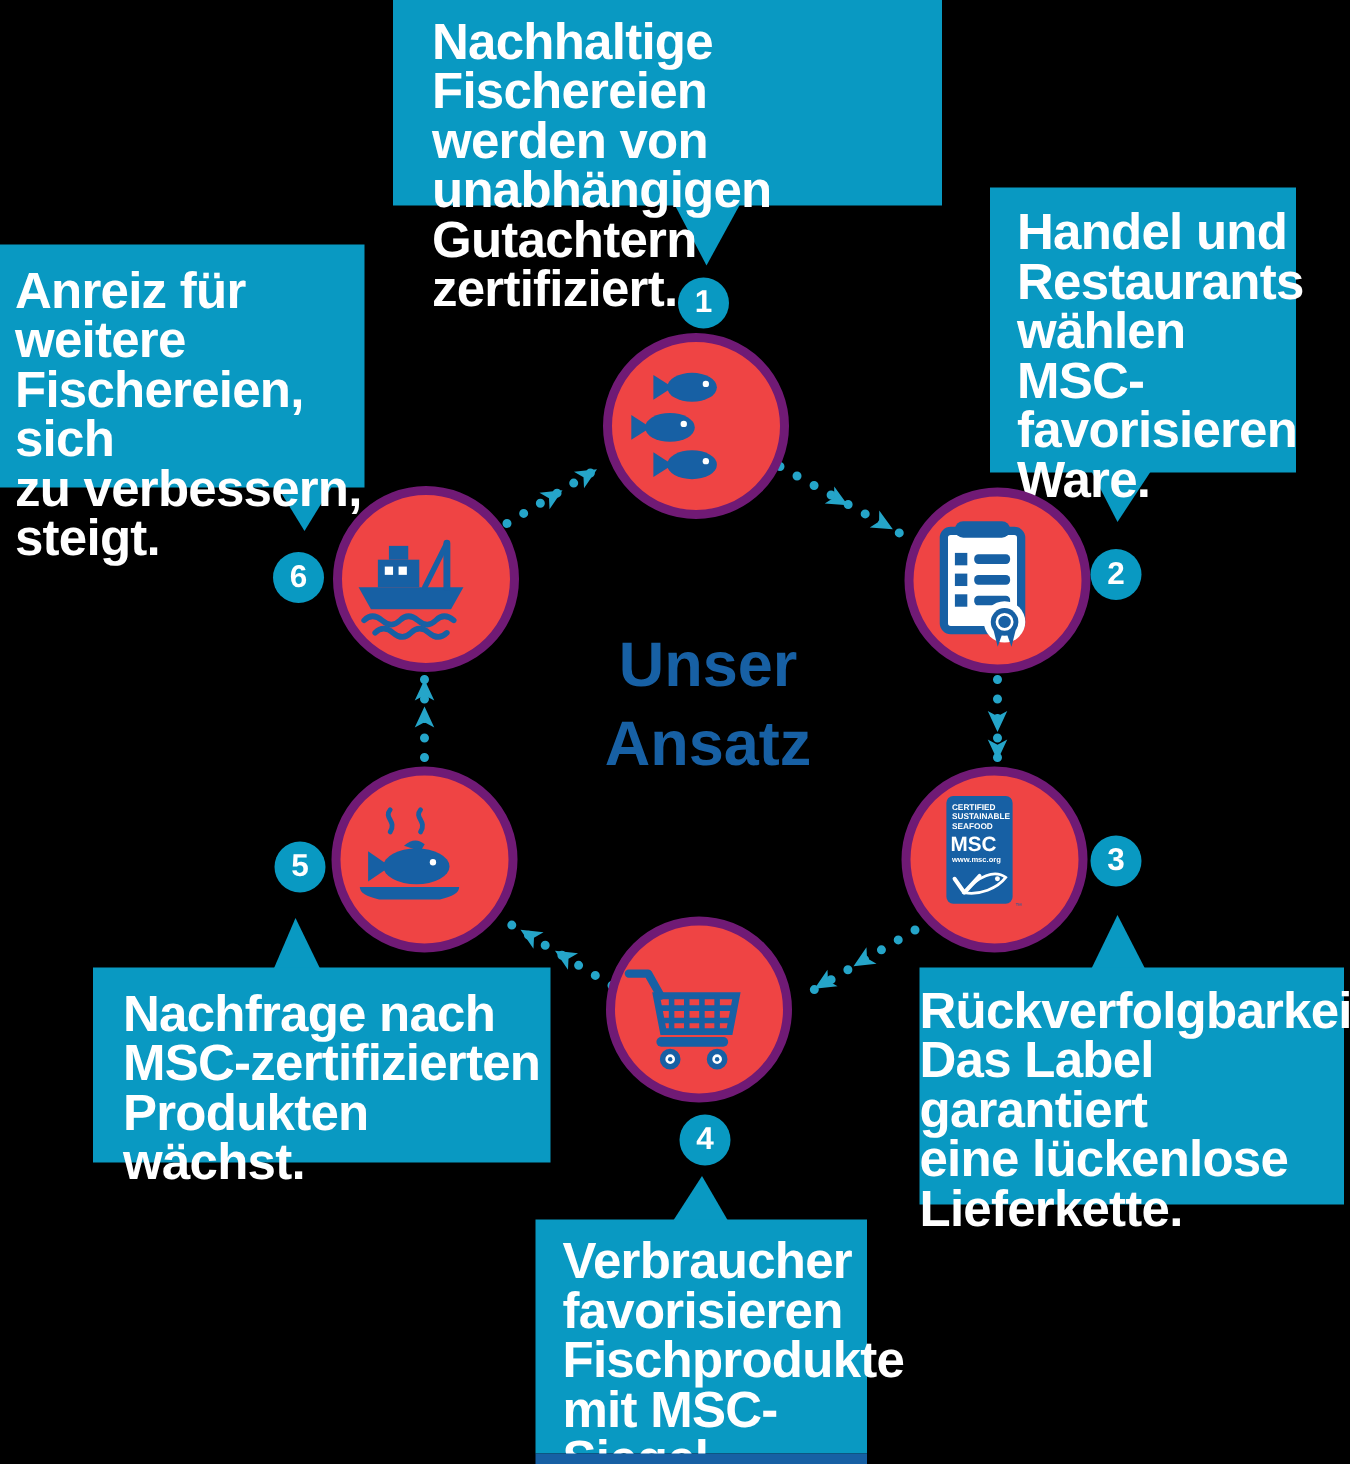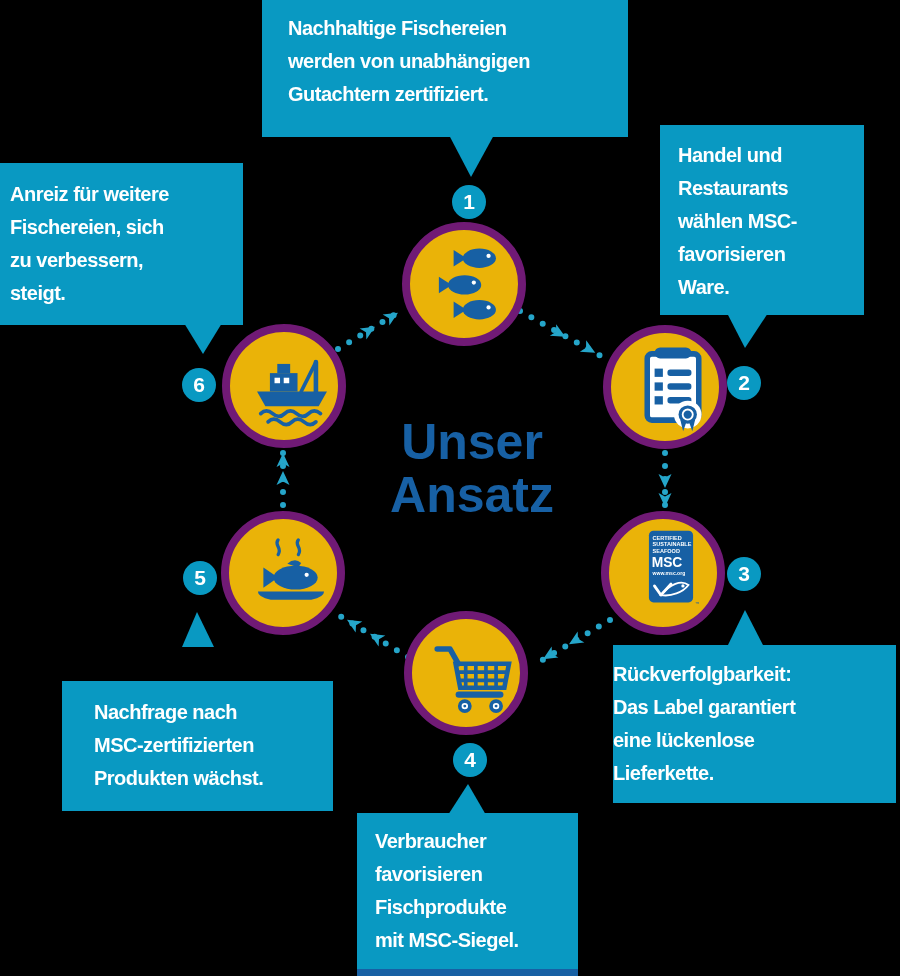--- a/index.html
+++ b/index.html
@@ -1,41 +1,41 @@
 <!DOCTYPE html>
 <html><head>
 <meta charset="utf-8">
 <style>
   html,body{margin:0;padding:0;background:#000;}
   .stage{position:relative;width:900px;height:976px;background:#000;overflow:hidden;
          font-family:"Liberation Sans",sans-serif;}
   .callout{position:absolute;background:#0999c2;color:#fff;font-weight:700;
-           font-size:20px;line-height:33px;letter-spacing:-0.5px;white-space:pre-line;
+           font-size:34px;line-height:33px;letter-spacing:-0.5px;white-space:pre-line;
            box-sizing:border-box;z-index:2;}
   #callout-1{left:262px;top:0;width:366px;height:137px;padding:12px 0 0 26px;}
   #callout-2{left:660px;top:125px;width:204px;height:190px;padding:14px 0 0 18px;}
   #callout-3{left:613px;top:645px;width:283px;height:158px;padding:13px 0 0 0;}
   #callout-4{left:357px;top:813px;width:221px;height:156px;padding:12px 0 0 18px;}
-  #callout-5{left:62px;top:681px;width:271px;height:130px;padding:15px 0 0 32px;}
+  #callout-5{left:62px;top:645px;width:305px;height:130px;padding:15px 0 0 20px;}
   #callout-6{left:0;top:163px;width:243px;height:162px;padding:15px 0 0 10px;}
-  .node{position:absolute;width:124px;height:124px;border-radius:50%;background:#eab308;
-        border:8px solid #701a75;box-sizing:border-box;display:flex;align-items:center;
-        justify-content:flex-end;z-index:3;}
+  .node{position:absolute;width:124px;height:124px;border-radius:50%;background:#ef4444;
+        border:6px solid #701a75;box-sizing:border-box;display:flex;align-items:center;
+        justify-content:flex-start;z-index:3;}
   .node svg{width:92px;height:92px;display:block;}
   #node-1{left:402px;top:222px;} #node-2{left:603px;top:325px;}
   #node-3{left:601px;top:511px;} #node-4{left:404px;top:611px;}
   #node-5{left:221px;top:511px;} #node-6{left:222px;top:324px;}
   .badge{position:absolute;width:34px;height:34px;border-radius:50%;background:#0999c2;
          color:#fff;font-weight:700;font-size:21px;display:flex;align-items:center;
          justify-content:center;z-index:4;}
   #badge-1{left:452px;top:185px;} #badge-2{left:727px;top:366px;}
   #badge-3{left:727px;top:557px;} #badge-4{left:453px;top:743px;}
   #badge-5{left:183px;top:561px;} #badge-6{left:182px;top:368px;}
   .title{position:absolute;left:352px;top:416px;width:240px;text-align:center;
-         color:#1760a4;font-weight:700;font-size:50px;line-height:53px;
+         color:#1760a4;font-weight:700;font-size:42px;line-height:53px;
          white-space:pre-line;z-index:2;}
   #overlay{position:absolute;left:0;top:0;width:900px;height:976px;z-index:1;}
   .accent-bar{position:absolute;left:357px;top:969px;width:221px;height:7px;
               background:#1760a4;z-index:3;}
   .msc-text{font-family:"Liberation Sans",sans-serif;font-weight:700;fill:#fff;}
 </style>
 </head>
 <body>
 
 <div class="stage">

